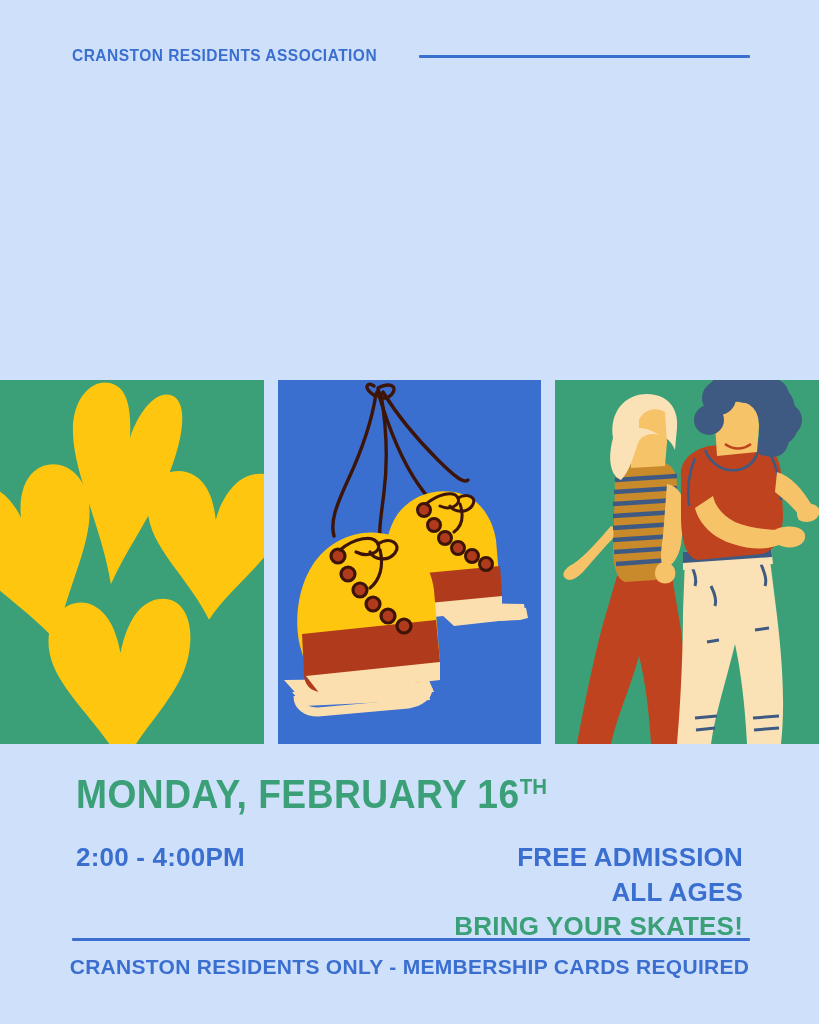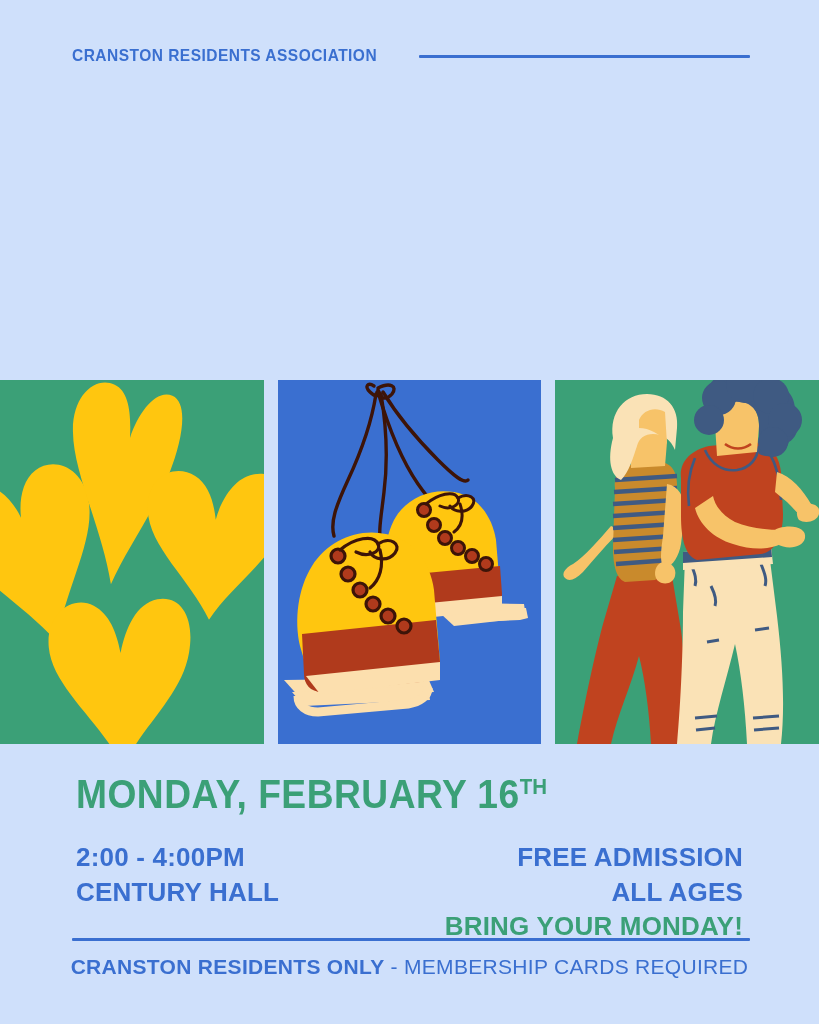--- a/index.html
+++ b/index.html
@@ -114,21 +114,21 @@
   .footer-text {
     position:absolute; left:0; top:955px; width:819px;
     text-align:center;
     font-family:"Liberation Sans Narrow","Liberation Sans", sans-serif;
     font-size:21px;
     color:#3a6fd0;
     letter-spacing:0.3px;
     white-space:nowrap;
   }
   .footer-strong { font-weight:bold; }
-  .footer-light  { font-weight:normal; }
+  .footer-light  { font-weight:bold; }
 </style>
 </head>
 <body>
 
 <div class="poster">
 
   <div class="header-row">
     <div class="org-name">CRANSTON RESIDENTS ASSOCIATION</div>
     <div class="header-rule"></div>
   </div>
@@ -307,26 +307,25 @@
     </div>
   </div>
 
   <div class="date-line">
     <span>MONDAY, FEBRUARY 16</span><sup>TH</sup>
   </div>
 
   <div class="details">
     <div class="details-left">
       <div>2:00 - 4:00PM</div>
-      <div>CENTURY HALL</div>
     </div>
     <div class="details-right">
       <div>FREE ADMISSION</div>
       <div>ALL AGES</div>
-      <div class="txt-green">BRING YOUR MONDAY!</div>
+      <div class="txt-green">BRING YOUR SKATES!</div>
     </div>
   </div>
 
   <div class="footer-rule"></div>
   <div class="footer-text">
     <span class="footer-strong">CRANSTON RESIDENTS ONLY</span><span class="footer-light"> - MEMBERSHIP CARDS REQUIRED</span>
   </div>
 
 </div>
 

